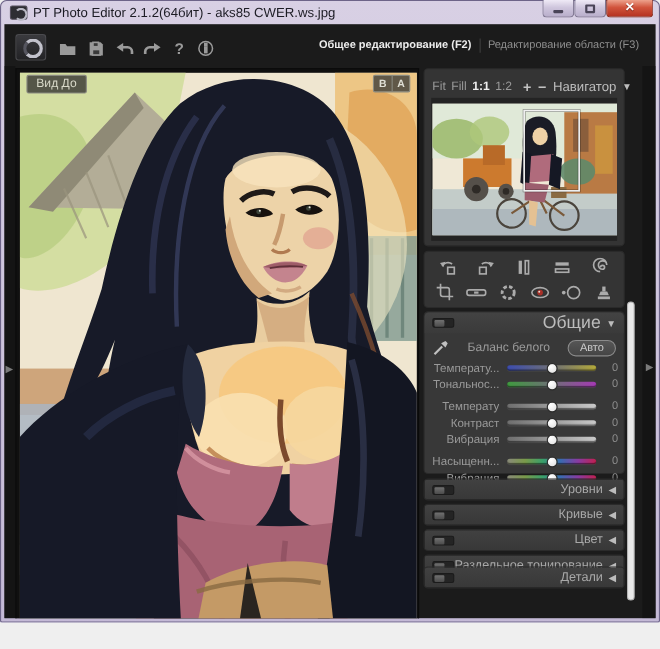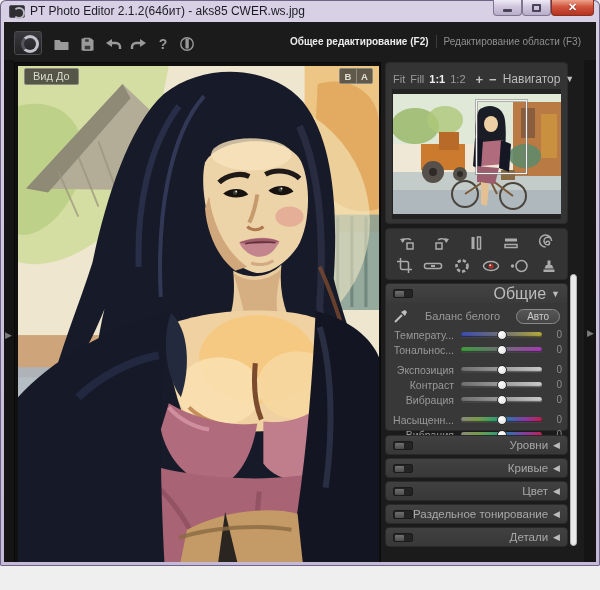--- a/index.html
+++ b/index.html
@@ -406,21 +406,21 @@
         </div>
         <div class="slider-row">
           <span class="s-label">Тональнос...</span>
           <span class="s-track t-tint">
               <span class="s-handle"></span>
             </span>
           <span class="s-value">0</span>
         </div>
         <div class="gap"></div>
         <div class="slider-row">
-          <span class="s-label">Экспозиция</span>
+          <span class="s-label">Температу</span>
           <span class="s-track t-gray">
               <span class="s-handle"></span>
             </span>
           <span class="s-value">0</span>
         </div>
         <div class="slider-row">
           <span class="s-label">Контраст</span>
           <span class="s-track t-gray">
               <span class="s-handle"></span>
             </span>
@@ -471,21 +471,21 @@
         <span class="cpanel-title">Цвет</span>
         <span class="panel-caret">◀</span>
       </div>
       <div class="cpanel" style="top:442px;">
         <span class="toggle">
             <span class="knob"></span>
           </span>
         <span class="cpanel-title">Раздельное тонирование</span>
         <span class="panel-caret">◀</span>
       </div>
-      <div class="cpanel" style="top:465px;">
+      <div class="cpanel" style="top:453px;">
         <span class="toggle">
             <span class="knob"></span>
           </span>
         <span class="cpanel-title">Детали</span>
         <span class="panel-caret">◀</span>
       </div>
 
       <div class="scroll-hint">▼</div>
 
     </div>

